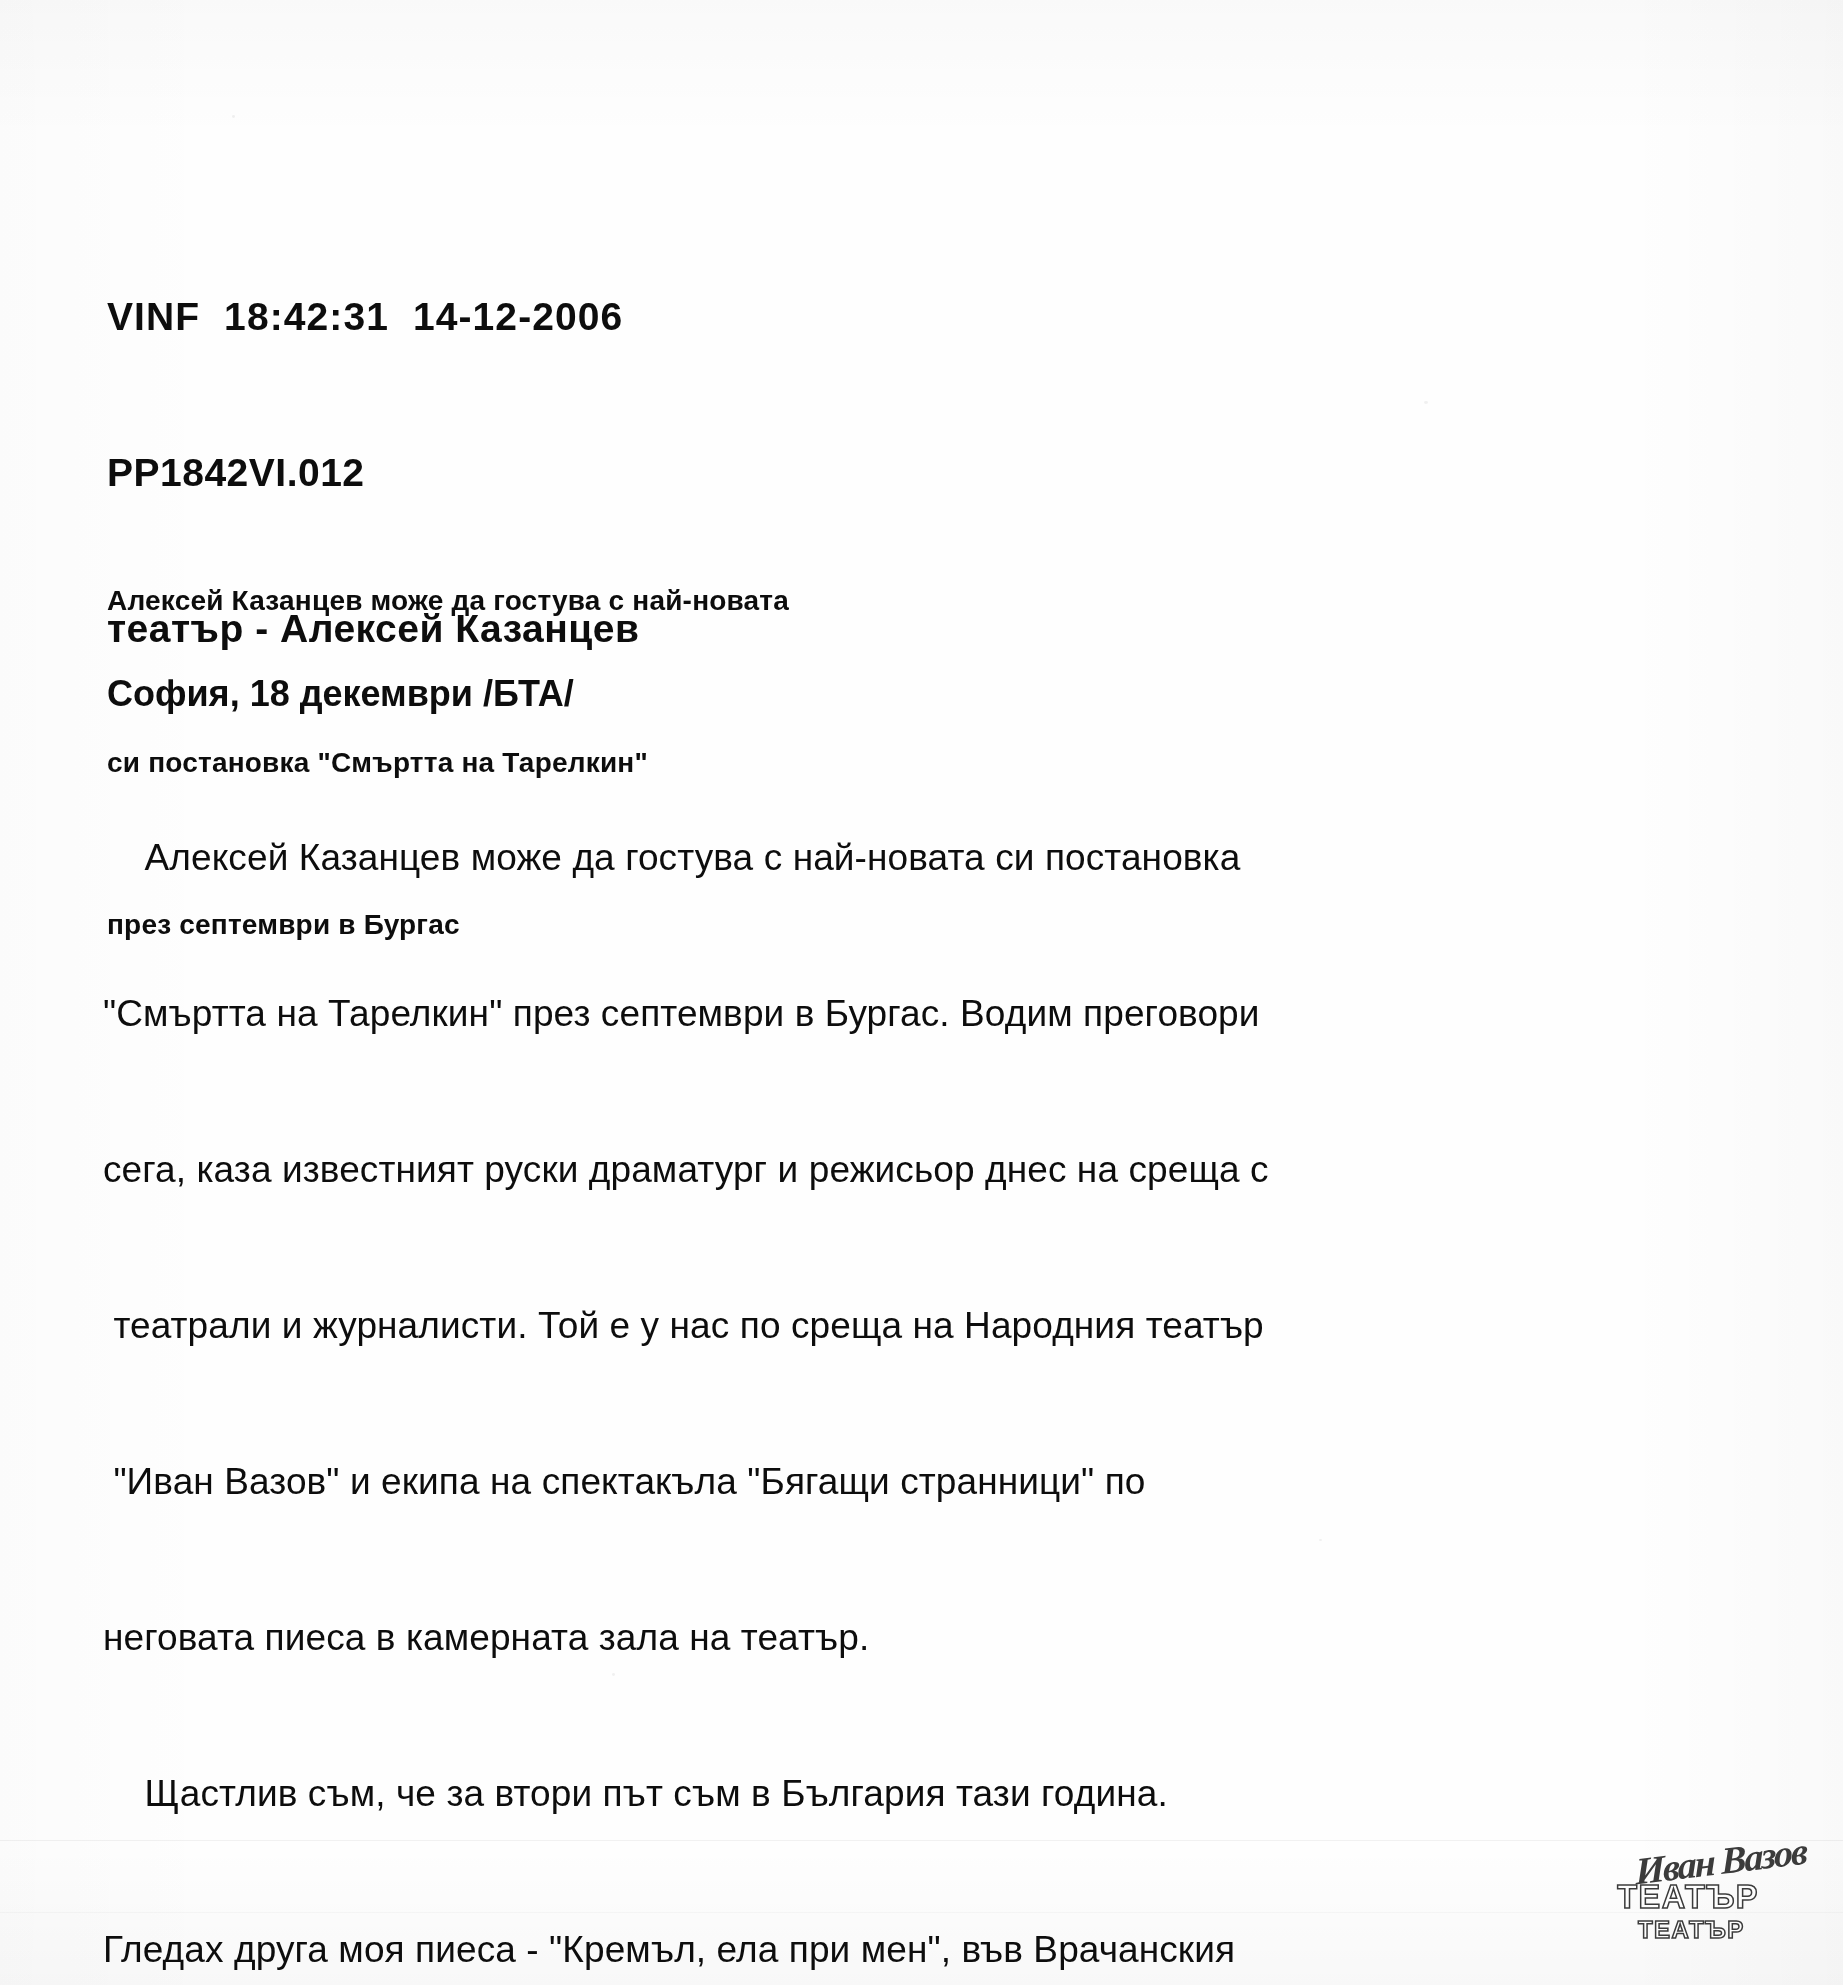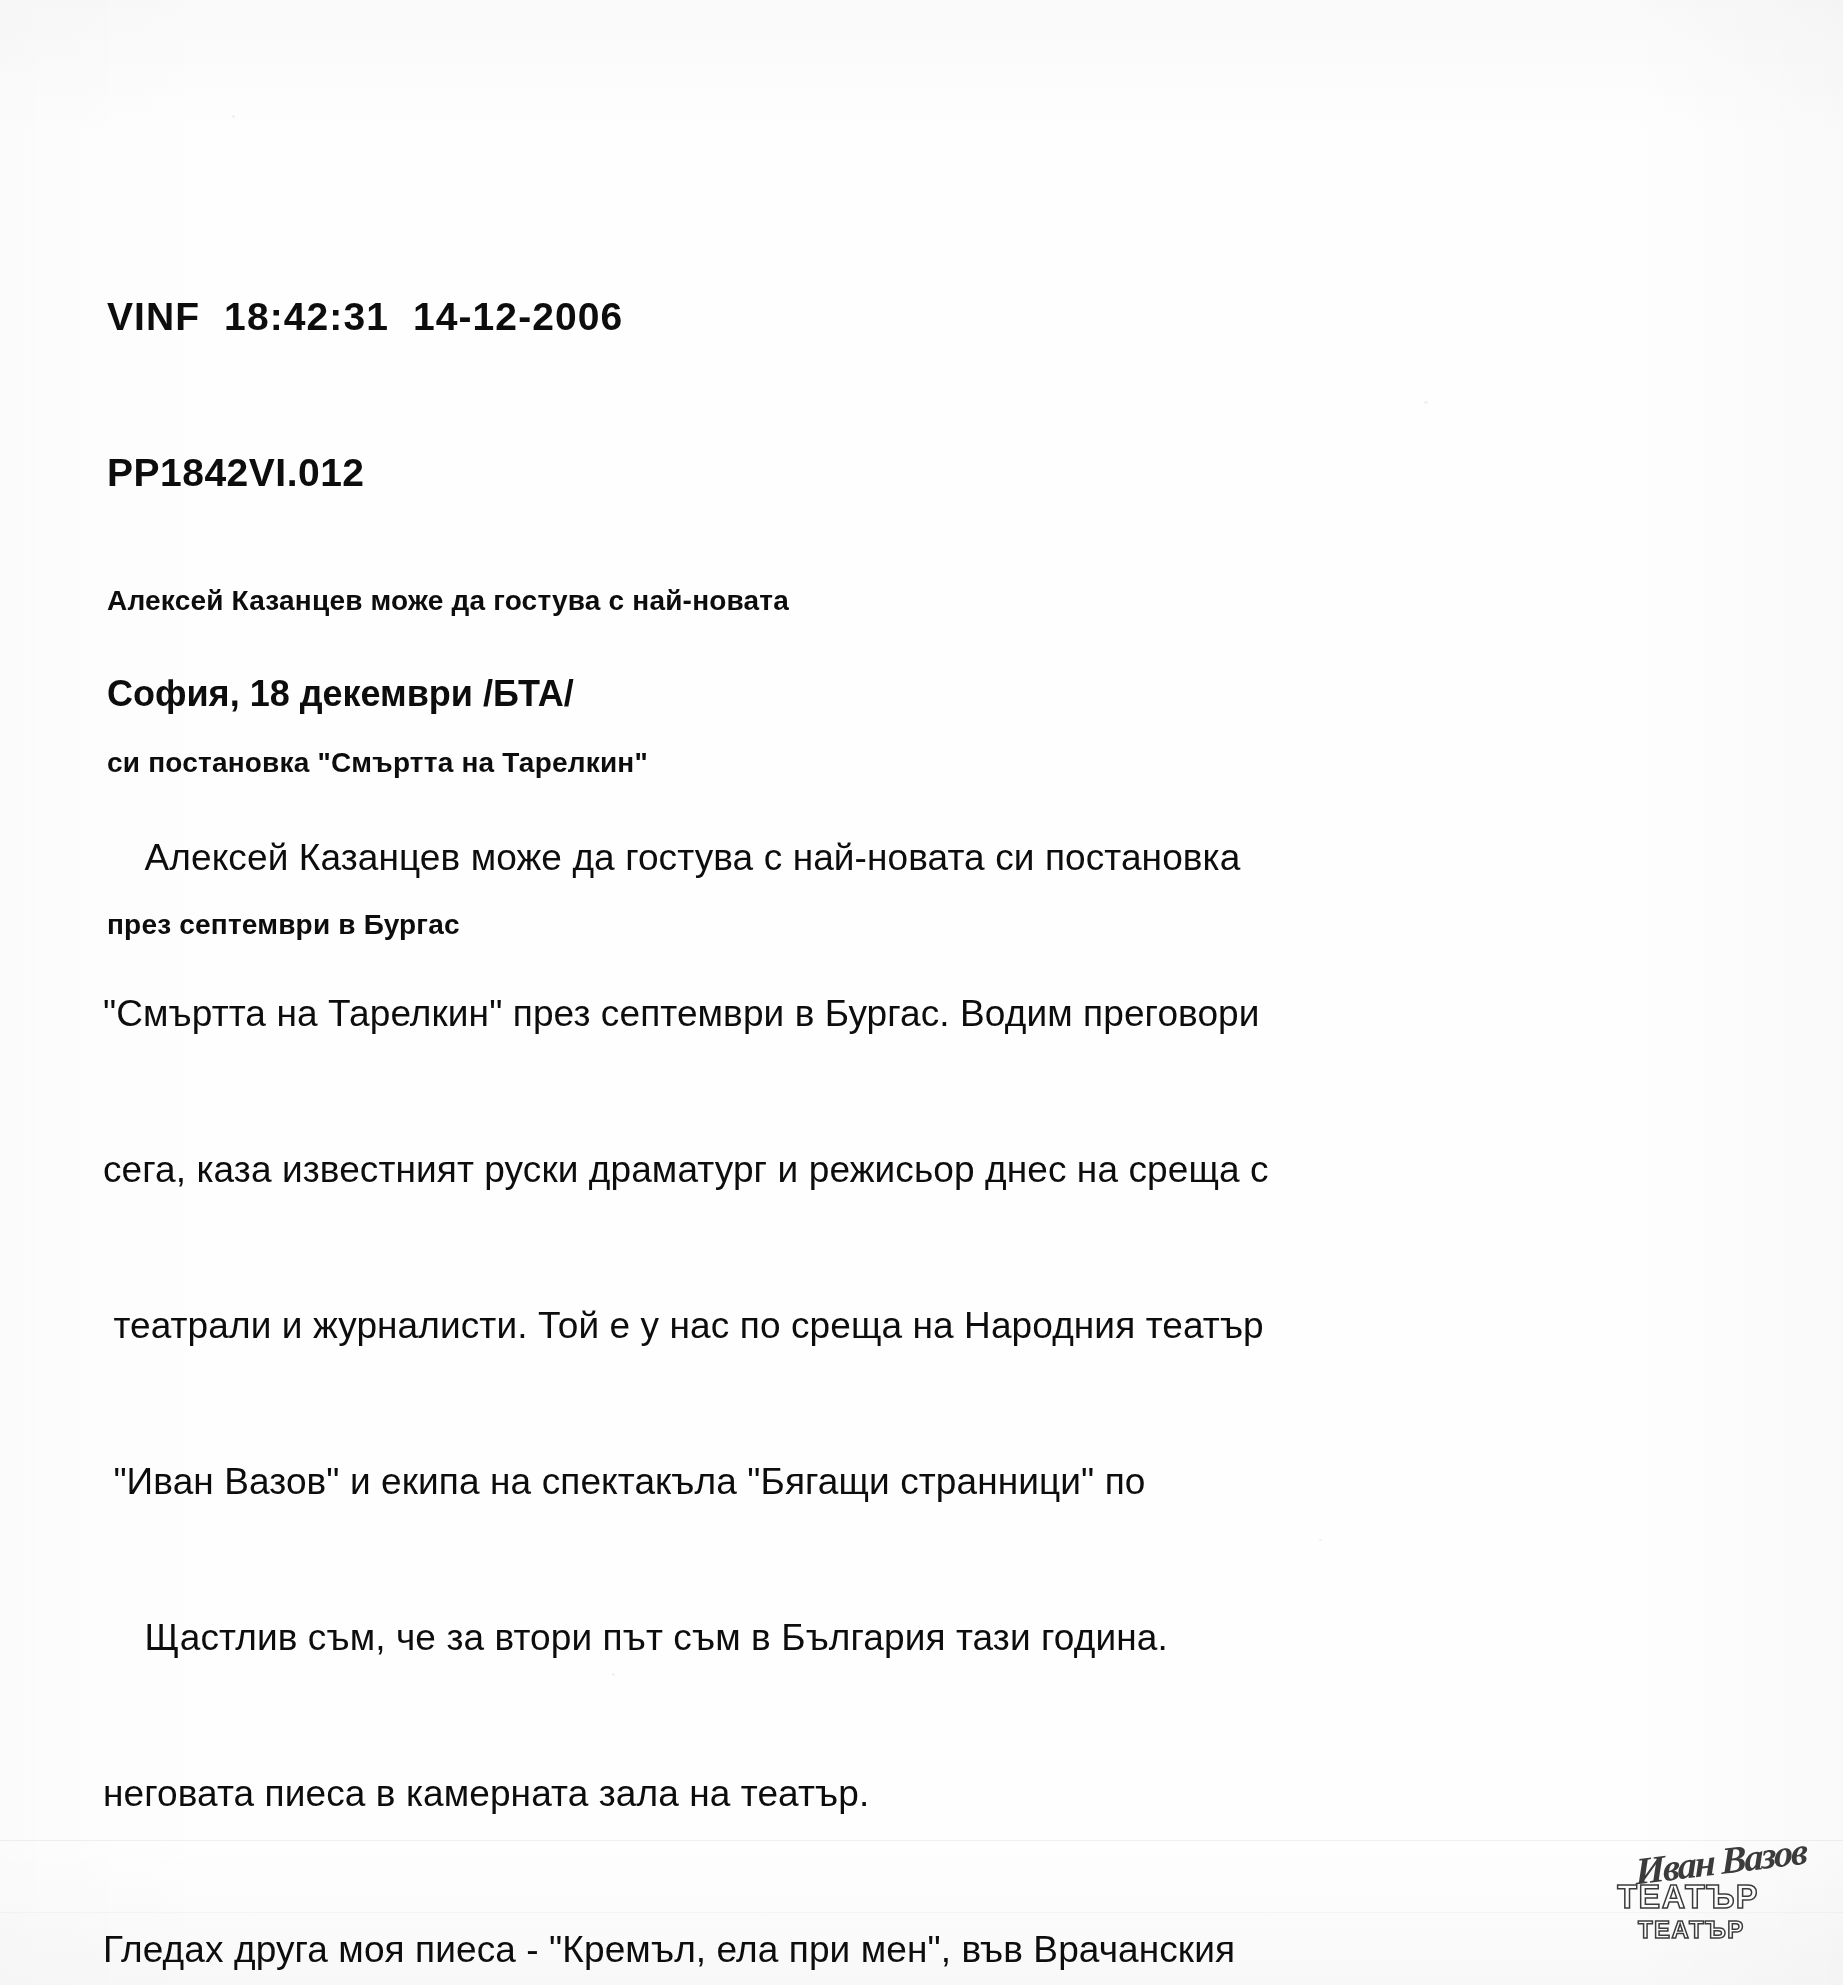--- a/index.html
+++ b/index.html
@@ -152,38 +152,39 @@
   <div class="scanline" style="top:1840px;"></div>
   <div class="scanline" style="top:1912px; opacity:.5;"></div>
   <div class="speck" style="left:232px; top:115px; width:2.9px; height:2.9px;"></div>
   <div class="speck" style="left:1424px; top:401px; width:3.8px; height:2.9px;"></div>
   <div class="speck" style="left:612px; top:1673px; width:2.9px; height:2.9px;"></div>
   <div class="speck" style="left:1319px; top:1539px; width:2.9px; height:1.9px;"></div>
 
   <div class="teletype">
     <span class="tline">VINF  18:42:31  14-12-2006</span>
     <span class="tline">PP1842VI.012</span>
+    <span class="tline">театър - Алексей Казанцев</span>
   </div>
 
   <div class="headline">
     <span class="hline">Алексей Казанцев може да гостува с най-новата</span>
     <span class="hline">си постановка "Смъртта на Тарелкин"</span>
     <span class="hline">през септември в Бургас</span>
   </div>
 
   <div class="dateline">София, 18 декември /БТА/</div>
 
   <div class="body">
     <span class="bline">    Алексей Казанцев може да гостува с най-новата си постановка</span>
     <span class="bline">"Смъртта на Тарелкин" през септември в Бургас. Водим преговори</span>
     <span class="bline">сега, каза известният руски драматург и режисьор днес на среща с</span>
     <span class="bline"> театрали и журналисти. Той е у нас по среща на Народния театър</span>
     <span class="bline"> "Иван Вазов" и екипа на спектакъла "Бягащи странници" по</span>
+    <span class="bline">неговата пиеса в камерната зала на театър.</span>
     <span class="bline">    Щастлив съм, че за втори път съм в България тази година.</span>
-    <span class="bline">неговата пиеса в камерната зала на театър.</span>
     <span class="bline">Гледах друга моя пиеса - "Кремъл, ела при мен", във Врачанския</span>
     
     
     
     
     
     
     
     
     

